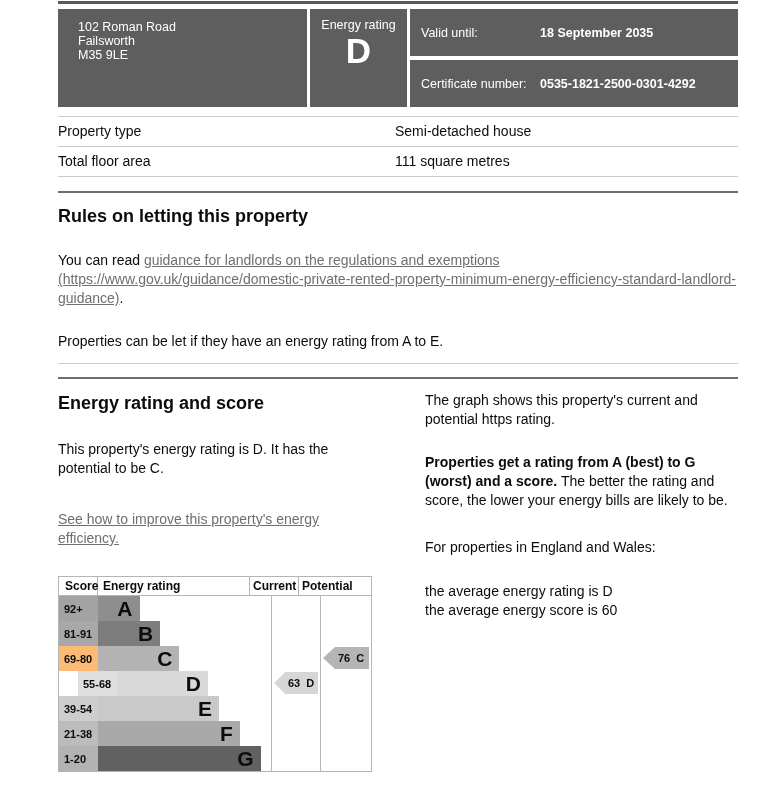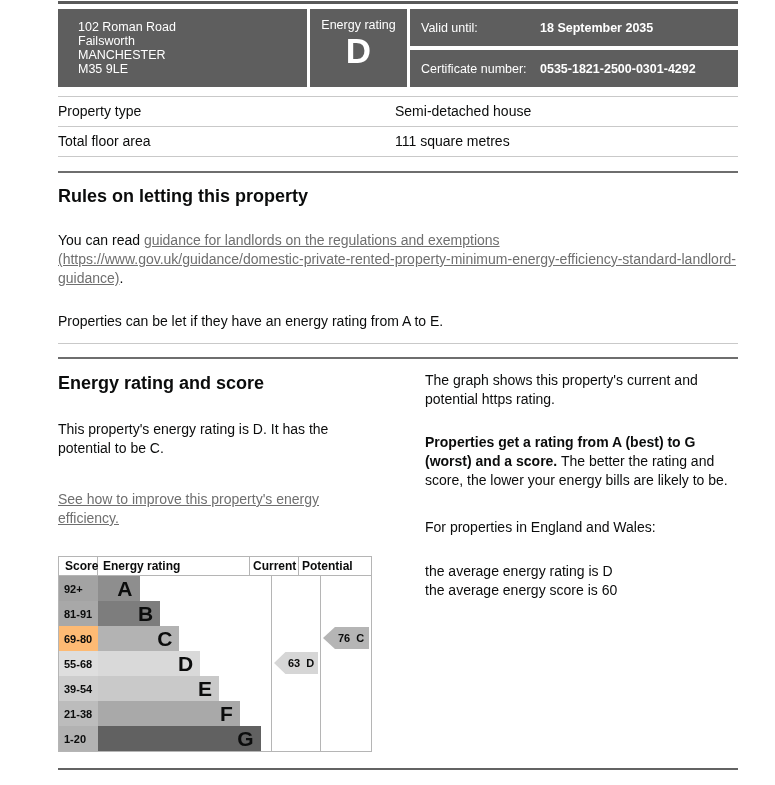--- a/index.html
+++ b/index.html
@@ -7,21 +7,21 @@
   body {
     width: 775px; height: 785px; overflow: hidden;
     background: #ffffff; color: #0b0c0c;
     font-family: "Liberation Sans", sans-serif;
     font-size: 14px;
   }
   .content { margin-left: 58px; width: 680px; }
 
   
   .top-strip { height: 3px; background: #5a5a5a; margin-top: 1px; }
-  .header-row { display: flex; gap: 3px; margin-top: 5px; height: 78px; }
+  .header-row { display: flex; gap: 3px; margin-top: 5px; height: 98px; }
   .gray-box { background: #5e5e5e; color: #ffffff; }
   .address-box { width: 249px; padding: 11px 0 0 20px; font-size: 12.5px; line-height: 14px; }
   .rating-box { width: 97px; text-align: center; padding-top: 9px; }
   .rating-box .lbl { font-size: 12.5px; }
   .rating-box .val { font-size: 35px; font-weight: bold; line-height: 38px; }
   .validity-col { flex: 1; display: flex; flex-direction: column; gap: 4px; }
   .validity-box { flex: 1; display: flex; align-items: center; padding-left: 11px; font-size: 12.5px; }
   .validity-box .lbl { width: 119px; flex: none; }
   .validity-box .val { font-weight: bold; }
 
@@ -75,21 +75,20 @@
 <body>
 
 <div class="content">
 
   <div class="top-strip"></div>
 
   <div class="header-row">
     <div class="gray-box address-box">
       <div>102 Roman Road</div>
       <div>Failsworth</div>
-      <div>MANCHESTER</div>
       <div>M35 9LE</div>
     </div>
     <div class="gray-box rating-box">
       <div class="lbl">Energy rating</div>
       <div class="val">D</div>
     </div>
     <div class="validity-col">
       <div class="gray-box validity-box">
         <span class="lbl">Valid until:</span>
         <span class="val">18 September 2035</span>
@@ -161,21 +160,21 @@
           <div class="current-cell"></div>
           <div class="potential-cell">
             <div class="epc-arrow" style="background-color: rgb(181, 181, 181);">
               <span>76</span>
                 <span>C</span>
             </div>
           </div>
         </div>
 
         <div class="epc-row">
-          <div class="score-cell" style="background-color: rgb(222, 222, 222);">55-68</div>
+          <div class="score-cell" style="background-color: rgb(222, 222, 222); margin-left: 19px;">55-68</div>
           <div class="rating-cell">
               <div class="epc-bar" style="width: 59%; background-color: rgb(217, 217, 217);">D</div>
             </div>
           <div class="current-cell">
             <div class="epc-arrow" style="background-color: rgb(214, 214, 214);">
               <span>63</span>
                 <span>D</span>
             </div>
           </div>
           <div class="potential-cell"></div>

